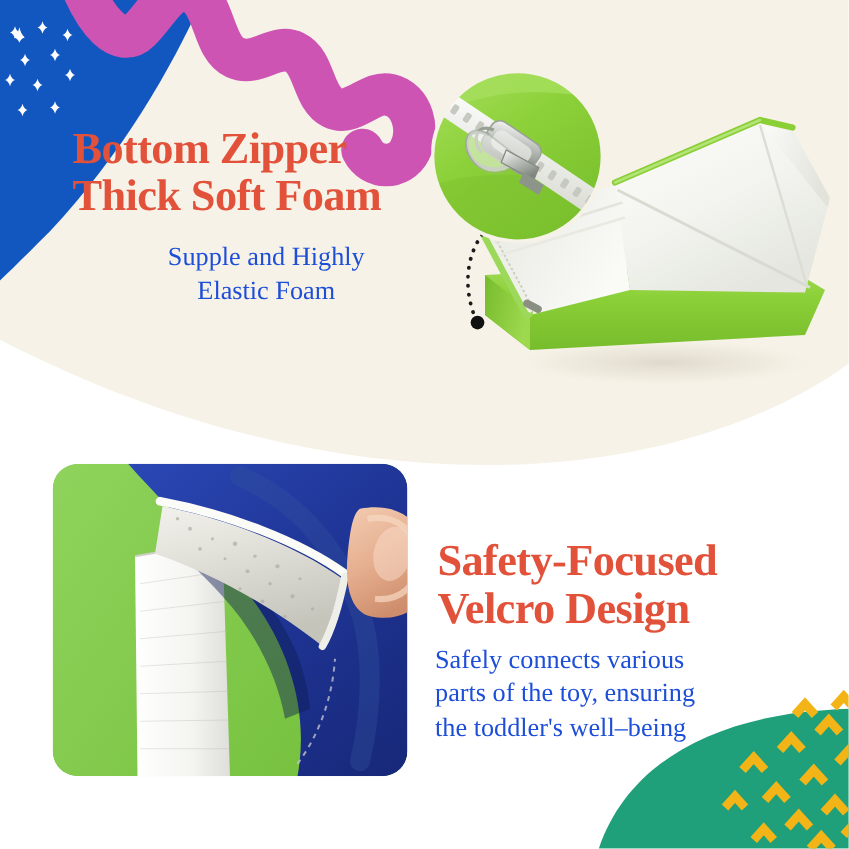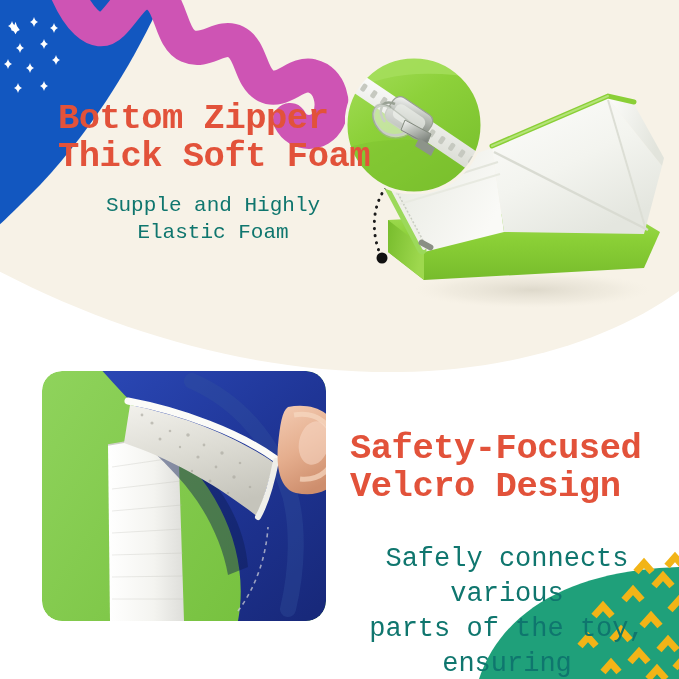--- a/index.html
+++ b/index.html
@@ -7,21 +7,21 @@
     margin: 0;
     padding: 0;
     background: #ffffff;
   }
   #canvas {
     position: relative;
     width: 679px;
     height: 679px;
     overflow: hidden;
     background: #ffffff;
-    font-family: Liberation Mono, monospace;
+    font-family: Liberation Serif, serif;
   }
 
   
   .bg-layer {
     position: absolute;
     inset: 0;
     width: 679px;
     height: 679px;
     pointer-events: none;
   }
@@ -30,21 +30,21 @@
   .headline {
     position: absolute;
     color: #E2523A;
     font-weight: 700;
     letter-spacing: -0.5px;
     line-height: 1.06;
     white-space: pre-line;
   }
   .subcopy {
     position: absolute;
-    color: #0f766e;
+    color: #1d4ed8;
     font-weight: 400;
     line-height: 1.3;
     white-space: pre-line;
   }
 
   #top-headline {
     left: 58px;
     top: 100px;
     width: 330px;
     font-size: 35.5px;
@@ -60,24 +60,23 @@
 
   #bottom-headline {
     left: 350px;
     top: 430px;
     width: 310px;
     font-size: 35.5px;
     text-align: left;
   }
   #bottom-subcopy {
     left: 348px;
-    top: 542px;
+    top: 514px;
     width: 318px;
-    font-size: 27px;
-    text-align: center;
+    font-size: 21px;
   }
 
   
   #product-photo {
     position: absolute;
     left: 372px;
     top: 62px;
     width: 300px;
     height: 250px;
   }

